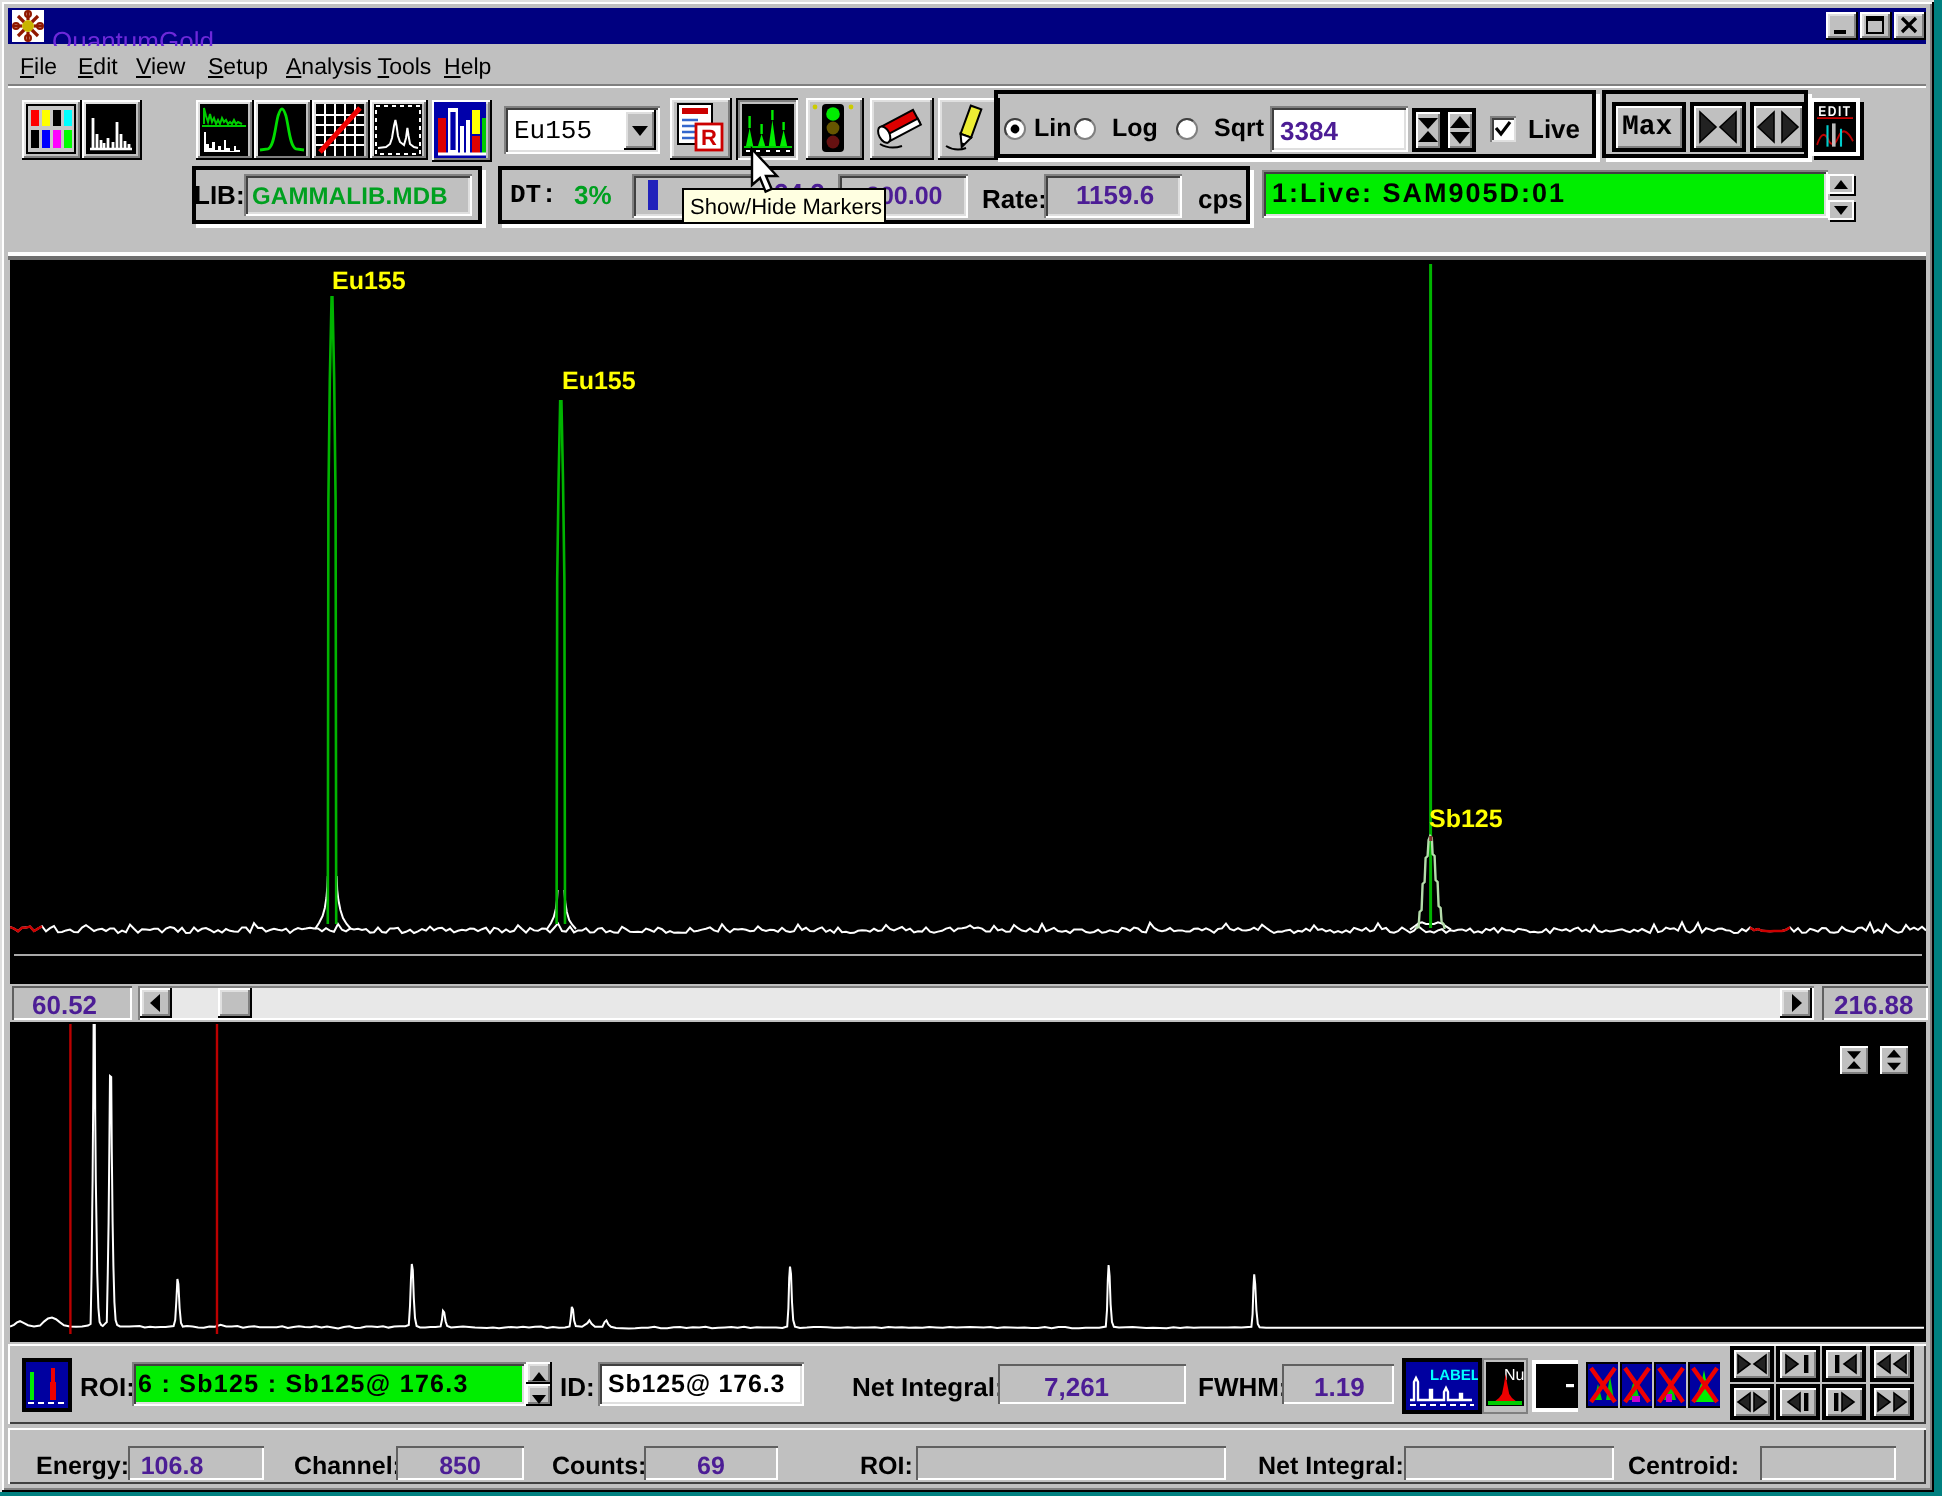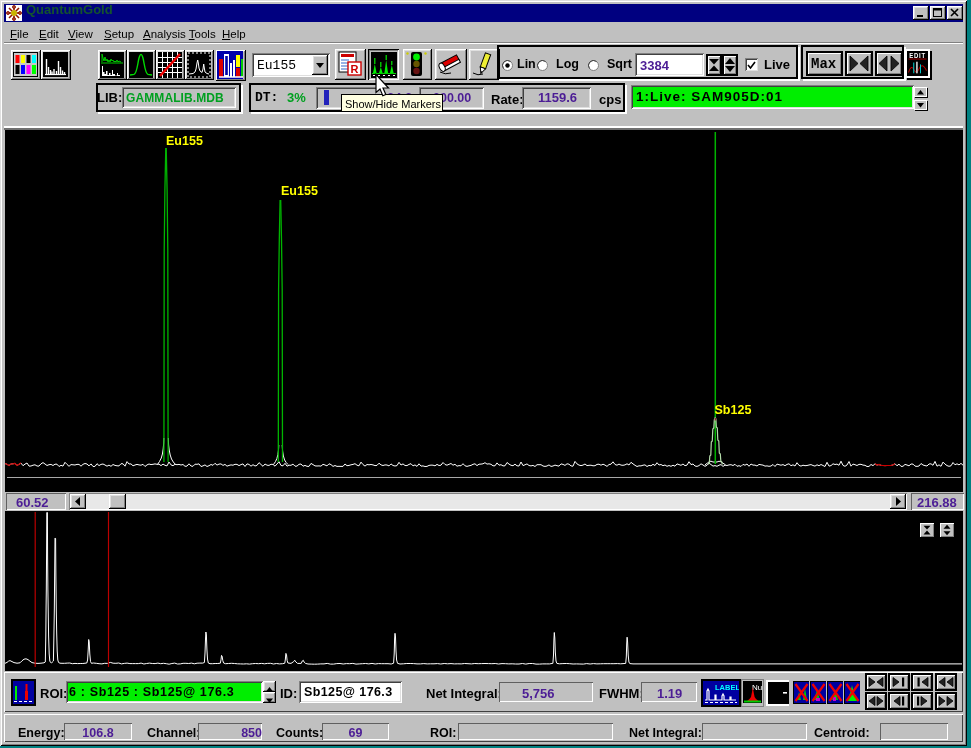--- a/index.html
+++ b/index.html
@@ -30,21 +30,21 @@
 <path d="M3 3 L6 6"></path>
           <path d="M10 10 L13 13"></path>
           <path d="M13 3 L10 6"></path>
           <path d="M6 10 L3 13"></path>
 </g>
 <circle cx="8" cy="2" r="1.5" fill="none" stroke="#901800"></circle>
 <circle cx="8" cy="14" r="1.5" fill="none" stroke="#901800"></circle>
 <circle cx="2" cy="8" r="1.5" fill="none" stroke="#901800"></circle>
 <circle cx="14" cy="8" r="1.5" fill="none" stroke="#901800"></circle>
 </svg></div>
-<div class="abs" style="left:26px;top:2px;color:#14532d;font-weight:bold;font-size:13px;">QuantumGold</div>
+<div class="abs" style="left:26px;top:13px;color:#6d28d9;font-weight:normal;font-size:13px;">QuantumGold</div>
 <div class="abs btn" style="left:913px;top:6px;width:16px;height:14px;">
 <svg width="16" height="14">
         <rect x="4" y="9" width="6" height="2" fill="#000"></rect>
       </svg></div>
 <div class="abs btn" style="left:930px;top:6px;width:16px;height:14px;">
 <svg width="16" height="14">
         <rect x="3.5" y="2.5" width="8" height="8" fill="none" stroke="#000" stroke-width="1"></rect>
         <rect x="3.5" y="2.5" width="8" height="2" fill="#000"></rect>
       </svg></div>
 <div class="abs btn" style="left:947px;top:6px;width:16px;height:14px;">
@@ -369,21 +369,21 @@
       </svg></div>
 <div class="abs btn" style="left:263px;top:692px;width:13px;height:11px;">
 <svg width="13" height="11">
         <path d="M6.5 8 L10 3.5 L3 3.5 Z" fill="#000"></path>
       </svg></div>
     <div class="abs lbl" style="left:280px;top:686px;font-size:13px;">ID:</div>
     <div class="abs sunk" style="left:299px;top:681px;width:103px;height:22px;background:#fff;"></div>
     <div class="abs" style="left:304px;top:685px;font-weight:bold;font-size:12.5px;letter-spacing:0.4px;">Sb125@ 176.3</div>
     <div class="abs lbl" style="left:426px;top:686px;font-size:13px;">Net Integral:</div>
     <div class="abs sunk1" style="left:499px;top:682px;width:94px;height:20px;"></div>
-    <div class="abs val" style="left:522px;top:686px;font-size:13px;">5,756</div>
+    <div class="abs val" style="left:522px;top:686px;font-size:13px;">7,261</div>
     <div class="abs lbl" style="left:599px;top:686px;font-size:13px;">FWHM:</div>
     <div class="abs sunk1" style="left:641px;top:682px;width:56px;height:20px;"></div>
     <div class="abs val" style="left:657px;top:686px;font-size:13px;">1.19</div>
     <div class="abs" style="left:701px;top:679px;width:40px;height:28px;background:#000;padding:2px;"><svg width="36" height="24" viewBox="0 0 36 24">
         <rect width="36" height="24" fill="#0000a0"></rect>
 <text x="12" y="9" font-size="7.5" font-weight="bold" fill="#0ff" font-family="Liberation Sans,sans-serif">LABEL</text>
 <path d="M2 19 L4 19 L4 10 L5 8 L6 10 L6 19 L12 19 L12 14 L13 14 L13 19 L19 19 L19 15 L20 13 L21 15 L21 19 L27 19 L27 16 L28 16 L28 19 L33 19" stroke="#fff" stroke-width="1.2" fill="none"></path>
 <path d="M2 21.5 L34 21.5" stroke="#fff" stroke-width="1" stroke-dasharray="3,2"></path>
 </svg></div>
     <div class="abs" style="left:742px;top:680px;width:21px;height:26px;background:#c0c0c0;padding:1px;box-shadow:0 0 0 1px #808080;"><svg width="19" height="22" viewBox="0 0 19 22">
@@ -448,24 +448,24 @@
         <rect x="4" y="2.5" width="2.2" height="9.0" fill="#000"></rect>
         <path d="M8 2.5 L8 11.5 L14 7 Z" fill="#222" stroke="#000" stroke-width="0.8"></path>
       </svg></div>
     <div class="abs btnb" style="left:935px;top:692px;width:22px;height:18px;"><svg width="18" height="14">
         <path d="M2 2.5 L2 11.5 L8 7 Z" fill="#222" stroke="#000" stroke-width="0.8"></path>
         <path d="M10 2.5 L10 11.5 L16 7 Z" fill="#222" stroke="#000" stroke-width="0.8"></path>
       </svg></div>
     <div class="abs" style="left:4px;top:714px;width:959px;height:28px;background:#c0c0c0;box-shadow:inset 1px 1px 0 #fff, inset -1px -1px 0 #404040;"></div>
     <div class="abs lbl" style="left:18px;top:726px;font-size:12.5px;">Energy:</div>
     <div class="abs sunk1" style="left:64px;top:723px;width:68px;height:17px;"></div>
-    <div class="abs val" style="left:64px;top:726px;width:68px;text-align:center;font-size:12.5px;">106.8</div>
+    <div class="abs val" style="left:52px;top:726px;width:68px;text-align:center;font-size:12.5px;">106.8</div>
     <div class="abs lbl" style="left:147px;top:726px;font-size:12.5px;">Channel:</div>
     <div class="abs sunk1" style="left:198px;top:723px;width:64px;height:17px;"></div>
-    <div class="abs val" style="left:198px;top:726px;width:64px;text-align:right;font-size:12.5px;">850</div>
+    <div class="abs val" style="left:198px;top:726px;width:64px;text-align:center;font-size:12.5px;">850</div>
     <div class="abs lbl" style="left:276px;top:726px;font-size:12.5px;">Counts:</div>
     <div class="abs sunk1" style="left:322px;top:723px;width:67px;height:17px;"></div>
     <div class="abs val" style="left:322px;top:726px;width:67px;text-align:center;font-size:12.5px;">69</div>
     <div class="abs lbl" style="left:430px;top:726px;font-size:12.5px;">ROI:</div>
     <div class="abs sunk1" style="left:458px;top:723px;width:155px;height:17px;"></div>
     <div class="abs lbl" style="left:629px;top:726px;font-size:12.5px;">Net Integral:</div>
     <div class="abs sunk1" style="left:702px;top:723px;width:105px;height:17px;"></div>
     <div class="abs lbl" style="left:814px;top:726px;font-size:12.5px;">Centroid:</div>
     <div class="abs sunk1" style="left:880px;top:723px;width:68px;height:17px;"></div>
 <div class="abs" style="left:341px;top:94px;width:102px;height:18px;background:#ffffe1;border:1px solid #000;z-index:50;">

